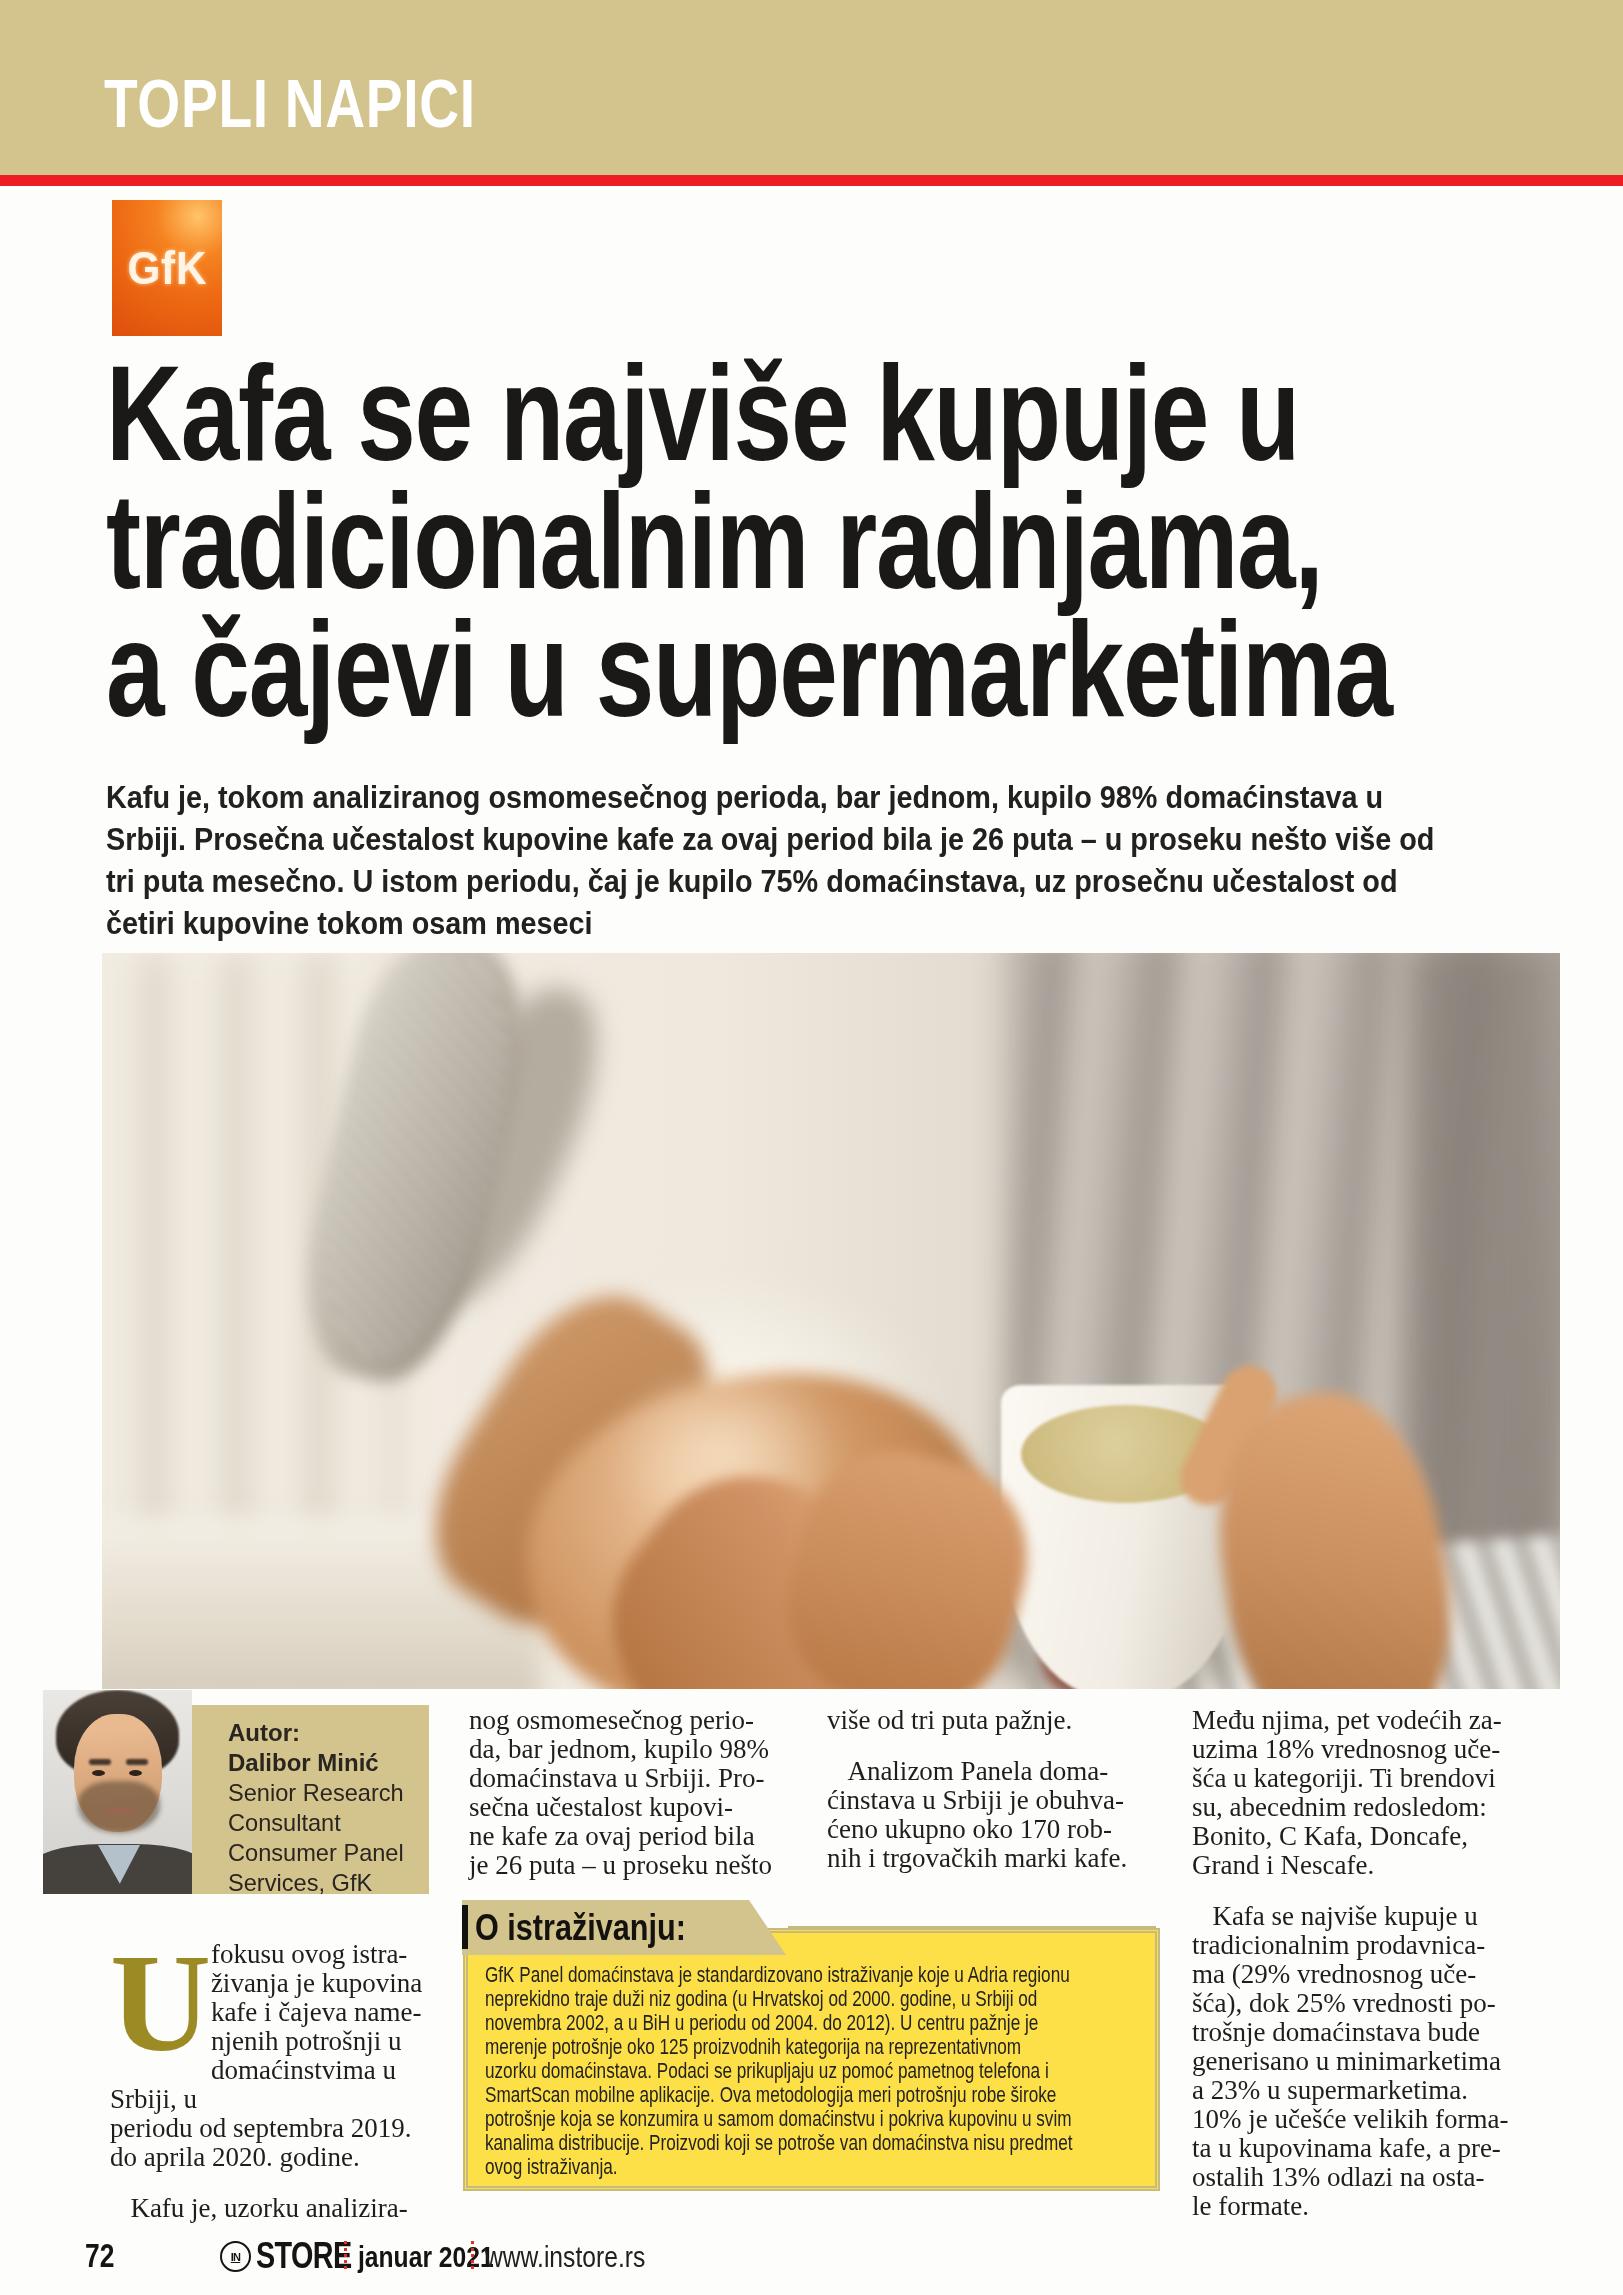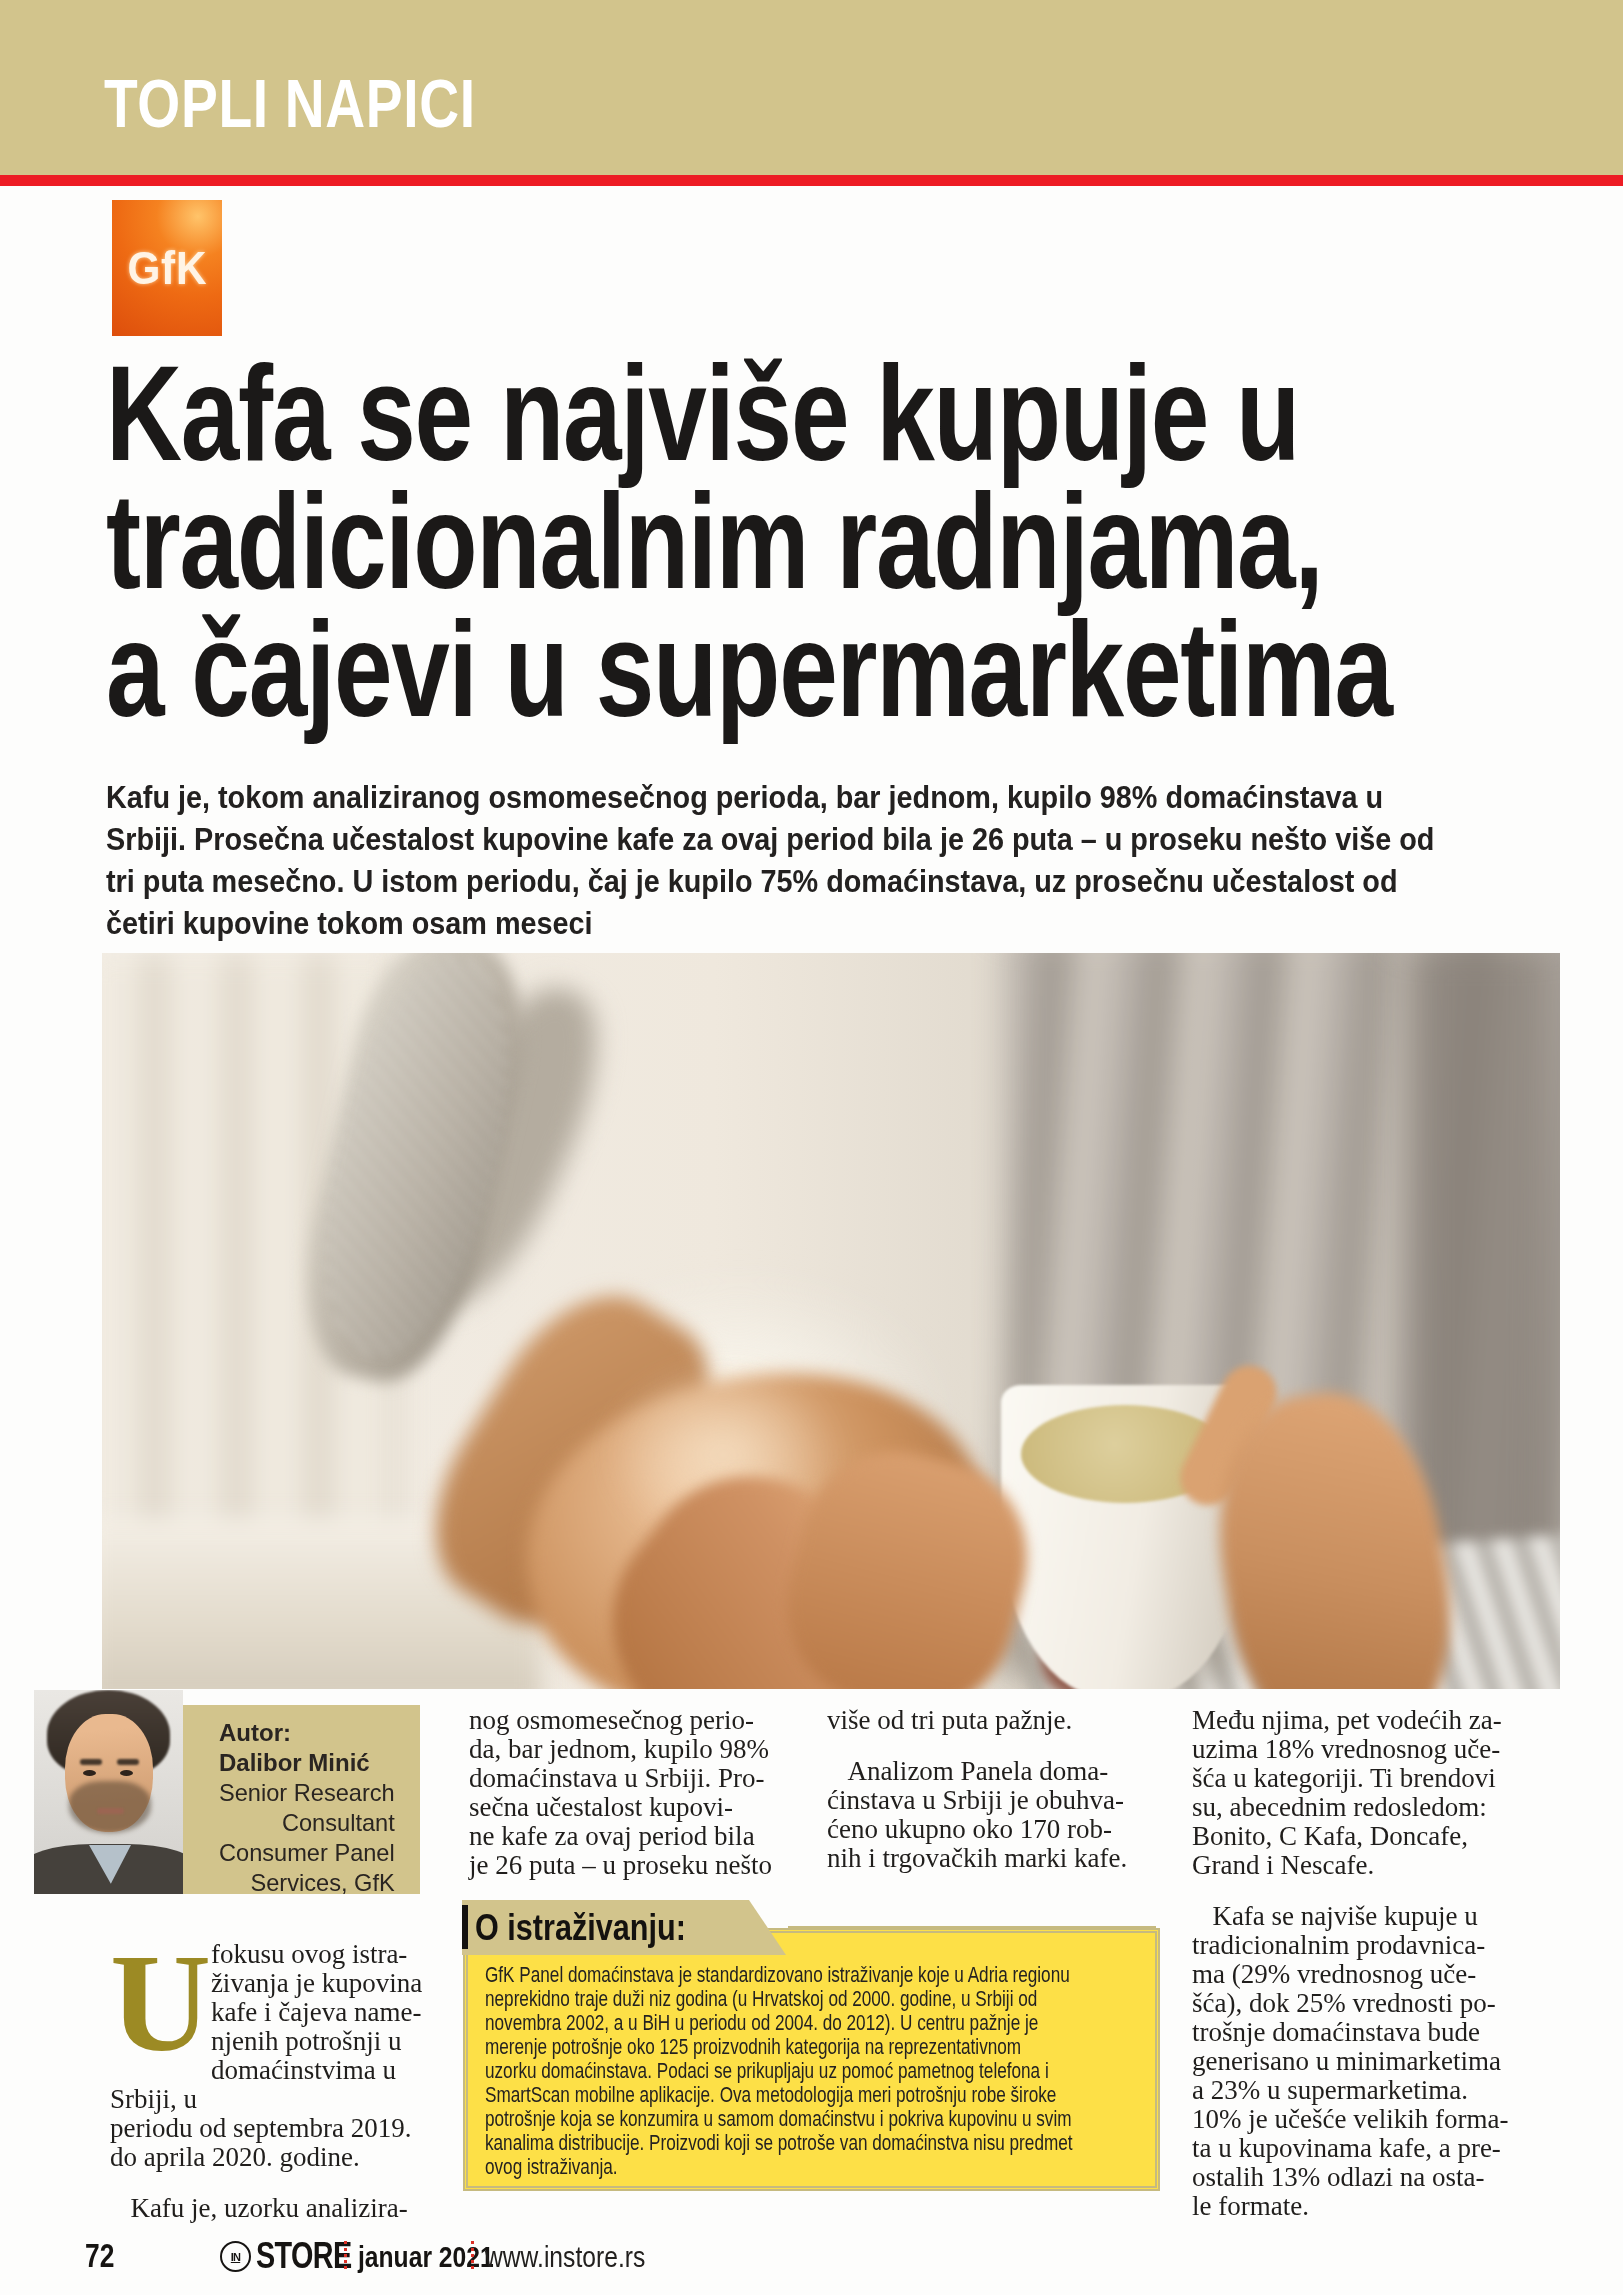--- a/index.html
+++ b/index.html
@@ -69,21 +69,21 @@
       background:#daa271;transform:rotate(26deg);filter:blur(3.9px);}
   .ph-fabric{left:927px;top:597px;width:628px;height:204px;
       background:repeating-linear-gradient(76deg,#eceae5 0 20.4px,#b7b3ac 20.4px 36px);
       transform:rotate(-4deg);filter:blur(7px);opacity:.95;}
   .ph-table{left:-15.7px;top:565px;width:455px;height:188px;
       background:linear-gradient(180deg,#f4efe6 0%,#e2dacb 60%,#d3caba 100%);filter:blur(11px);}
   .ph-bracelet{left:938px;top:652px;width:75px;height:90px;border-radius:45%;
       background:#8d3a2a;filter:blur(5.5px);opacity:.85;}
 
   
-  .author{left:34px;top:1690px;width:386px;height:204px;}
+  .author{left:43px;top:1690px;width:386px;height:204px;}
   .author .goldbox{position:absolute;left:0;top:15px;width:386px;height:189px;background:#d2c48c;}
   .portrait{position:absolute;left:0;top:0;width:149px;height:204px;overflow:hidden;
             background:linear-gradient(180deg,#eae8e4 0%,#d2d0cc 100%);}
   .portrait div{position:absolute;}
   .p-hair{left:12.6px;top:0px;width:123px;height:88px;border-radius:50% 50% 42% 42%;
           background:linear-gradient(180deg,#4a4038,#2e2720);filter:blur(0.8px);}
   .p-face{left:31px;top:23.6px;width:88px;height:118px;border-radius:46%;
           background:linear-gradient(175deg,#e9b98f 15%,#d2a075 75%);}
   .p-brow-l{left:46px;top:69px;width:22px;height:5.5px;border-radius:3.1px;background:#46382b;filter:blur(0.8px);}
   .p-brow-r{left:83px;top:69px;width:22px;height:5.5px;border-radius:3.1px;background:#46382b;filter:blur(0.8px);}
@@ -91,21 +91,21 @@
   .p-eye-r{left:86px;top:80px;width:13.4px;height:6.3px;border-radius:50%;background:#2d231c;filter:blur(0.4px);}
   .p-beard{left:35px;top:91px;width:82px;height:52px;border-radius:42% 42% 52% 52%;
            background:rgba(72,56,40,.5);filter:blur(2.4px);}
   .p-mouth{left:63px;top:118px;width:27px;height:5.5px;border-radius:3.1px;background:#9b6552;filter:blur(0.8px);}
   .p-jacket{left:-11px;top:154px;width:173px;height:55px;border-radius:40% 40% 0 0;background:#45413c;}
   .p-shirt{left:55px;top:155px;width:42px;height:44px;background:#b5c1ca;
            clip-path:polygon(0 0,100% 0,52% 88%);}
   .author .atext{position:absolute;left:185px;top:28px;font-size:23.6px;line-height:30px;color:#2a2521;}
   .a-label{font-weight:bold;font-size:24px;}
   .a-name{font-weight:bold;font-size:24px;}
-  .a-role{white-space:pre-line;text-align:right;}
+  .a-role{white-space:pre-line;}
 
   
   .col{font-family:"Liberation Serif", serif;font-size:27px;line-height:29px;color:#201e1c;}
   .col p{margin:0;white-space:pre-line;}
   .col .indent{text-indent:20.4px;}
   .col1{left:110px;top:1940px;width:333px;}
   .col2{left:469px;top:1706px;width:338px;}
   .col3{left:827px;top:1706px;width:322px;}
   .col4{left:1192px;top:1706px;width:326px;}
   .gap{margin-top:22px !important;}

